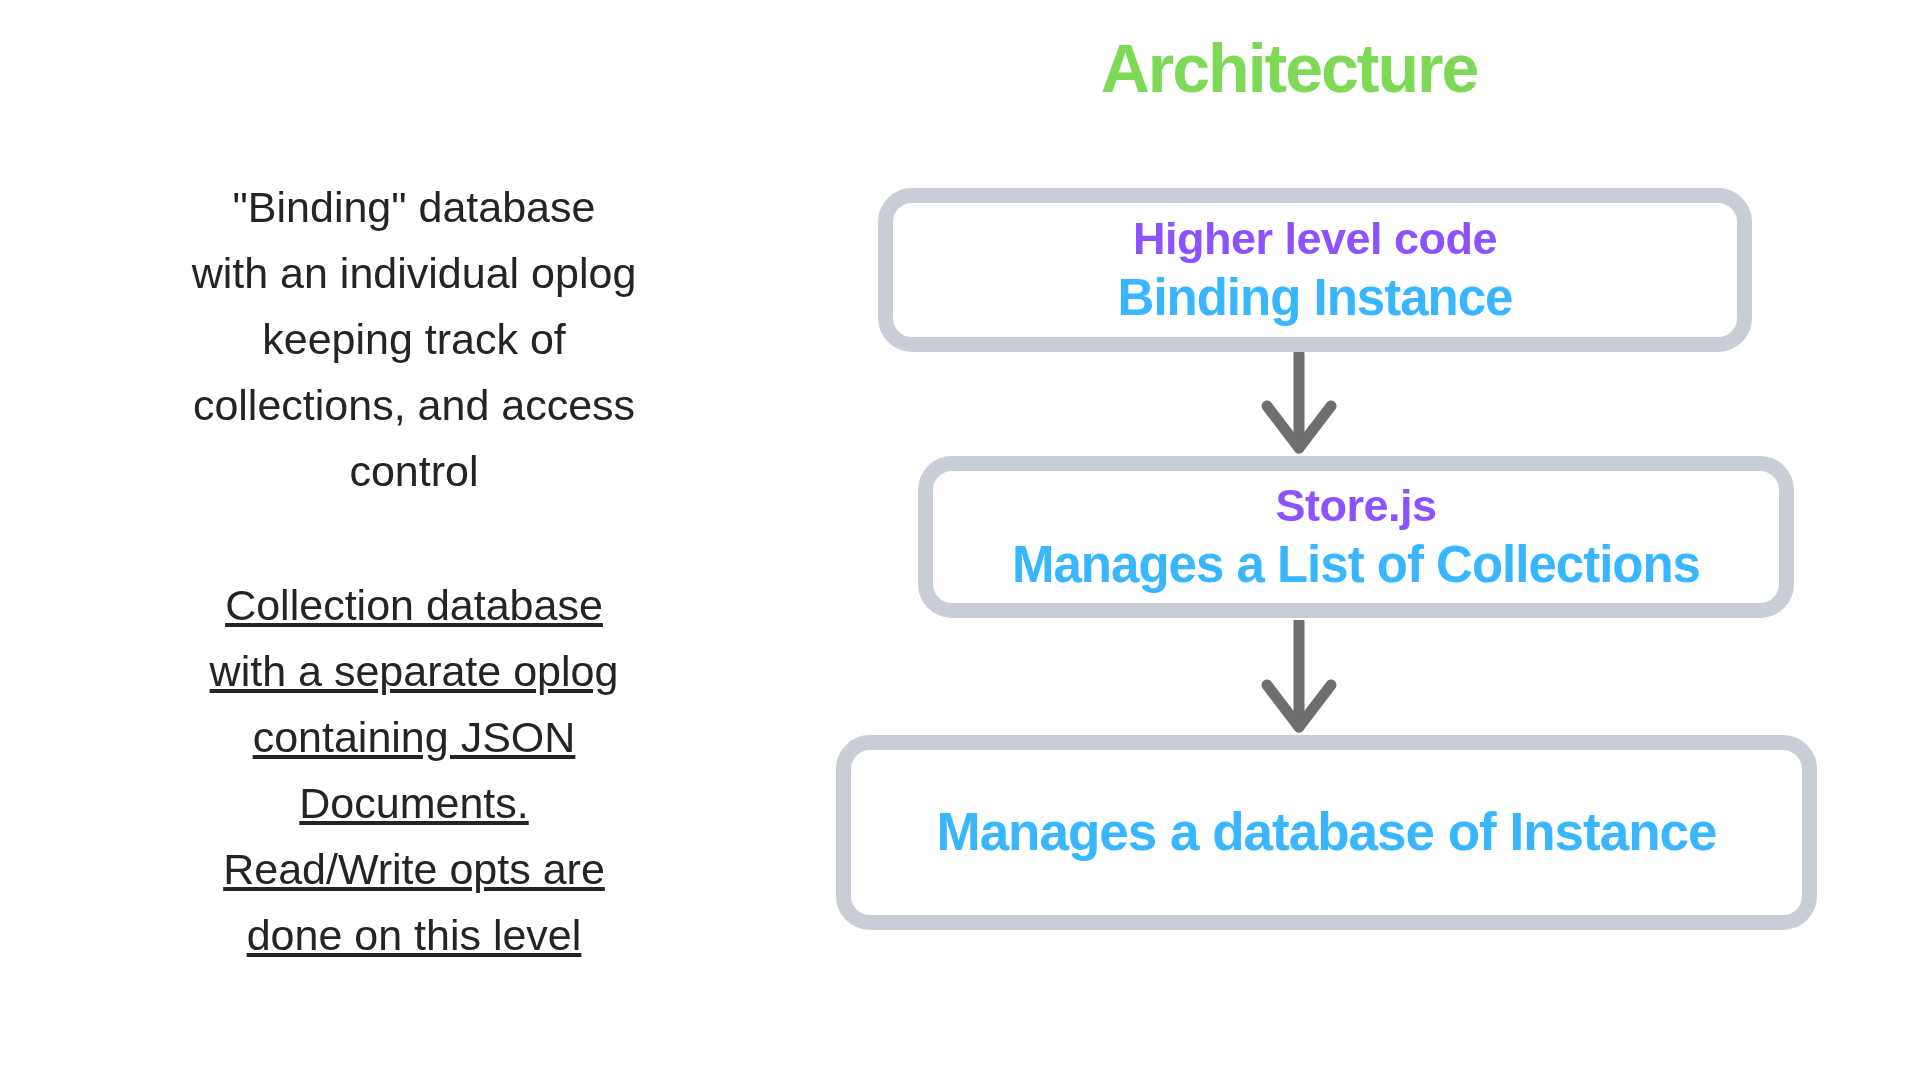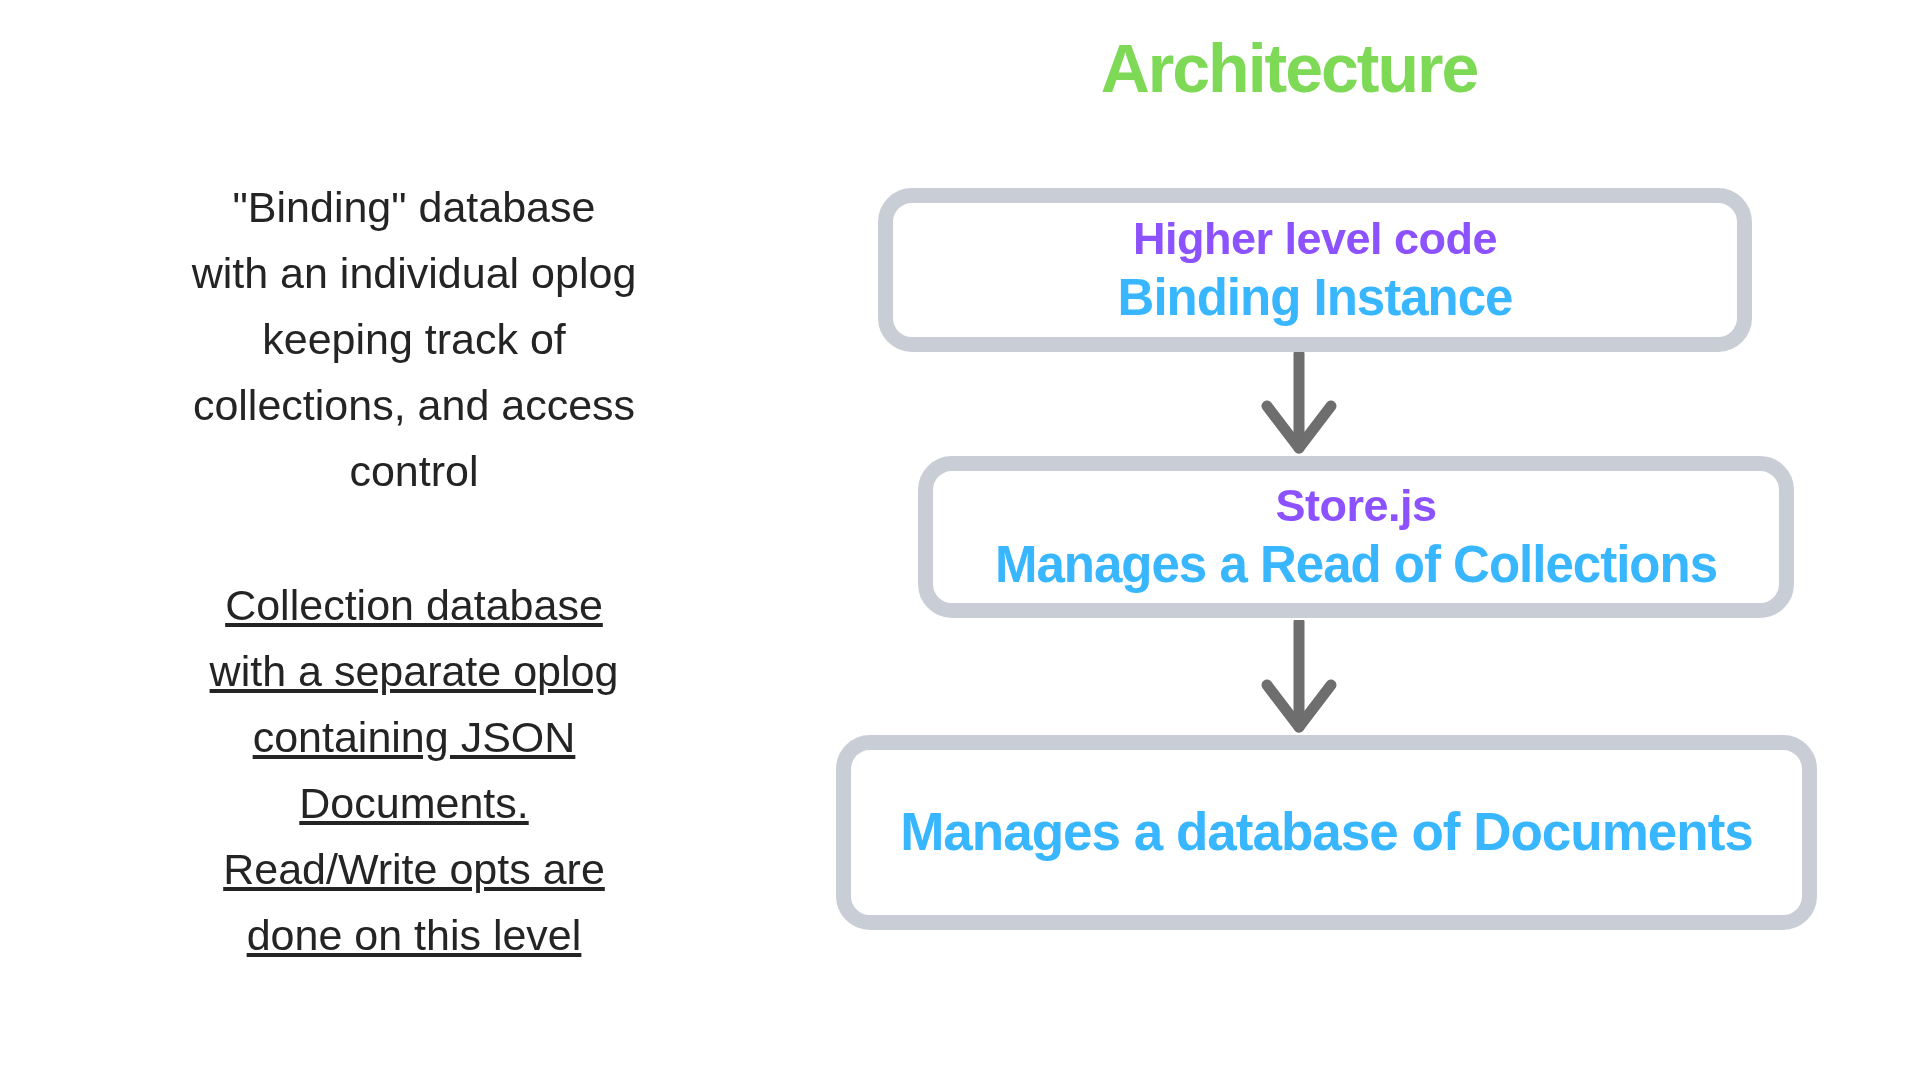--- a/index.html
+++ b/index.html
@@ -107,27 +107,27 @@
 
   <div class="flow-arrow arrow-1">
     <svg viewBox="0 0 80 102" xmlns="http://www.w3.org/2000/svg" aria-hidden="true">
       <line x1="40" y1="2" x2="40" y2="96"></line>
       <polyline points="8,54 40,96 72,54"></polyline>
     </svg>
   </div>
 
   <div class="arch-box box-2">
     <div class="box-title">Store.js</div>
-    <div class="box-subtitle">Manages a Read of Collections</div>
+    <div class="box-subtitle">Manages a List of Collections</div>
   </div>
 
   <div class="flow-arrow arrow-2">
     <svg viewBox="0 0 80 113" xmlns="http://www.w3.org/2000/svg" aria-hidden="true">
       <line x1="40" y1="2" x2="40" y2="107"></line>
       <polyline points="8,65 40,107 72,65"></polyline>
     </svg>
   </div>
 
   <div class="arch-box box-3">
-    <div class="box-subtitle">Manages a database of Documents</div>
+    <div class="box-subtitle">Manages a database of Instance</div>
   </div>
 
 </div>
 
 </body></html>

